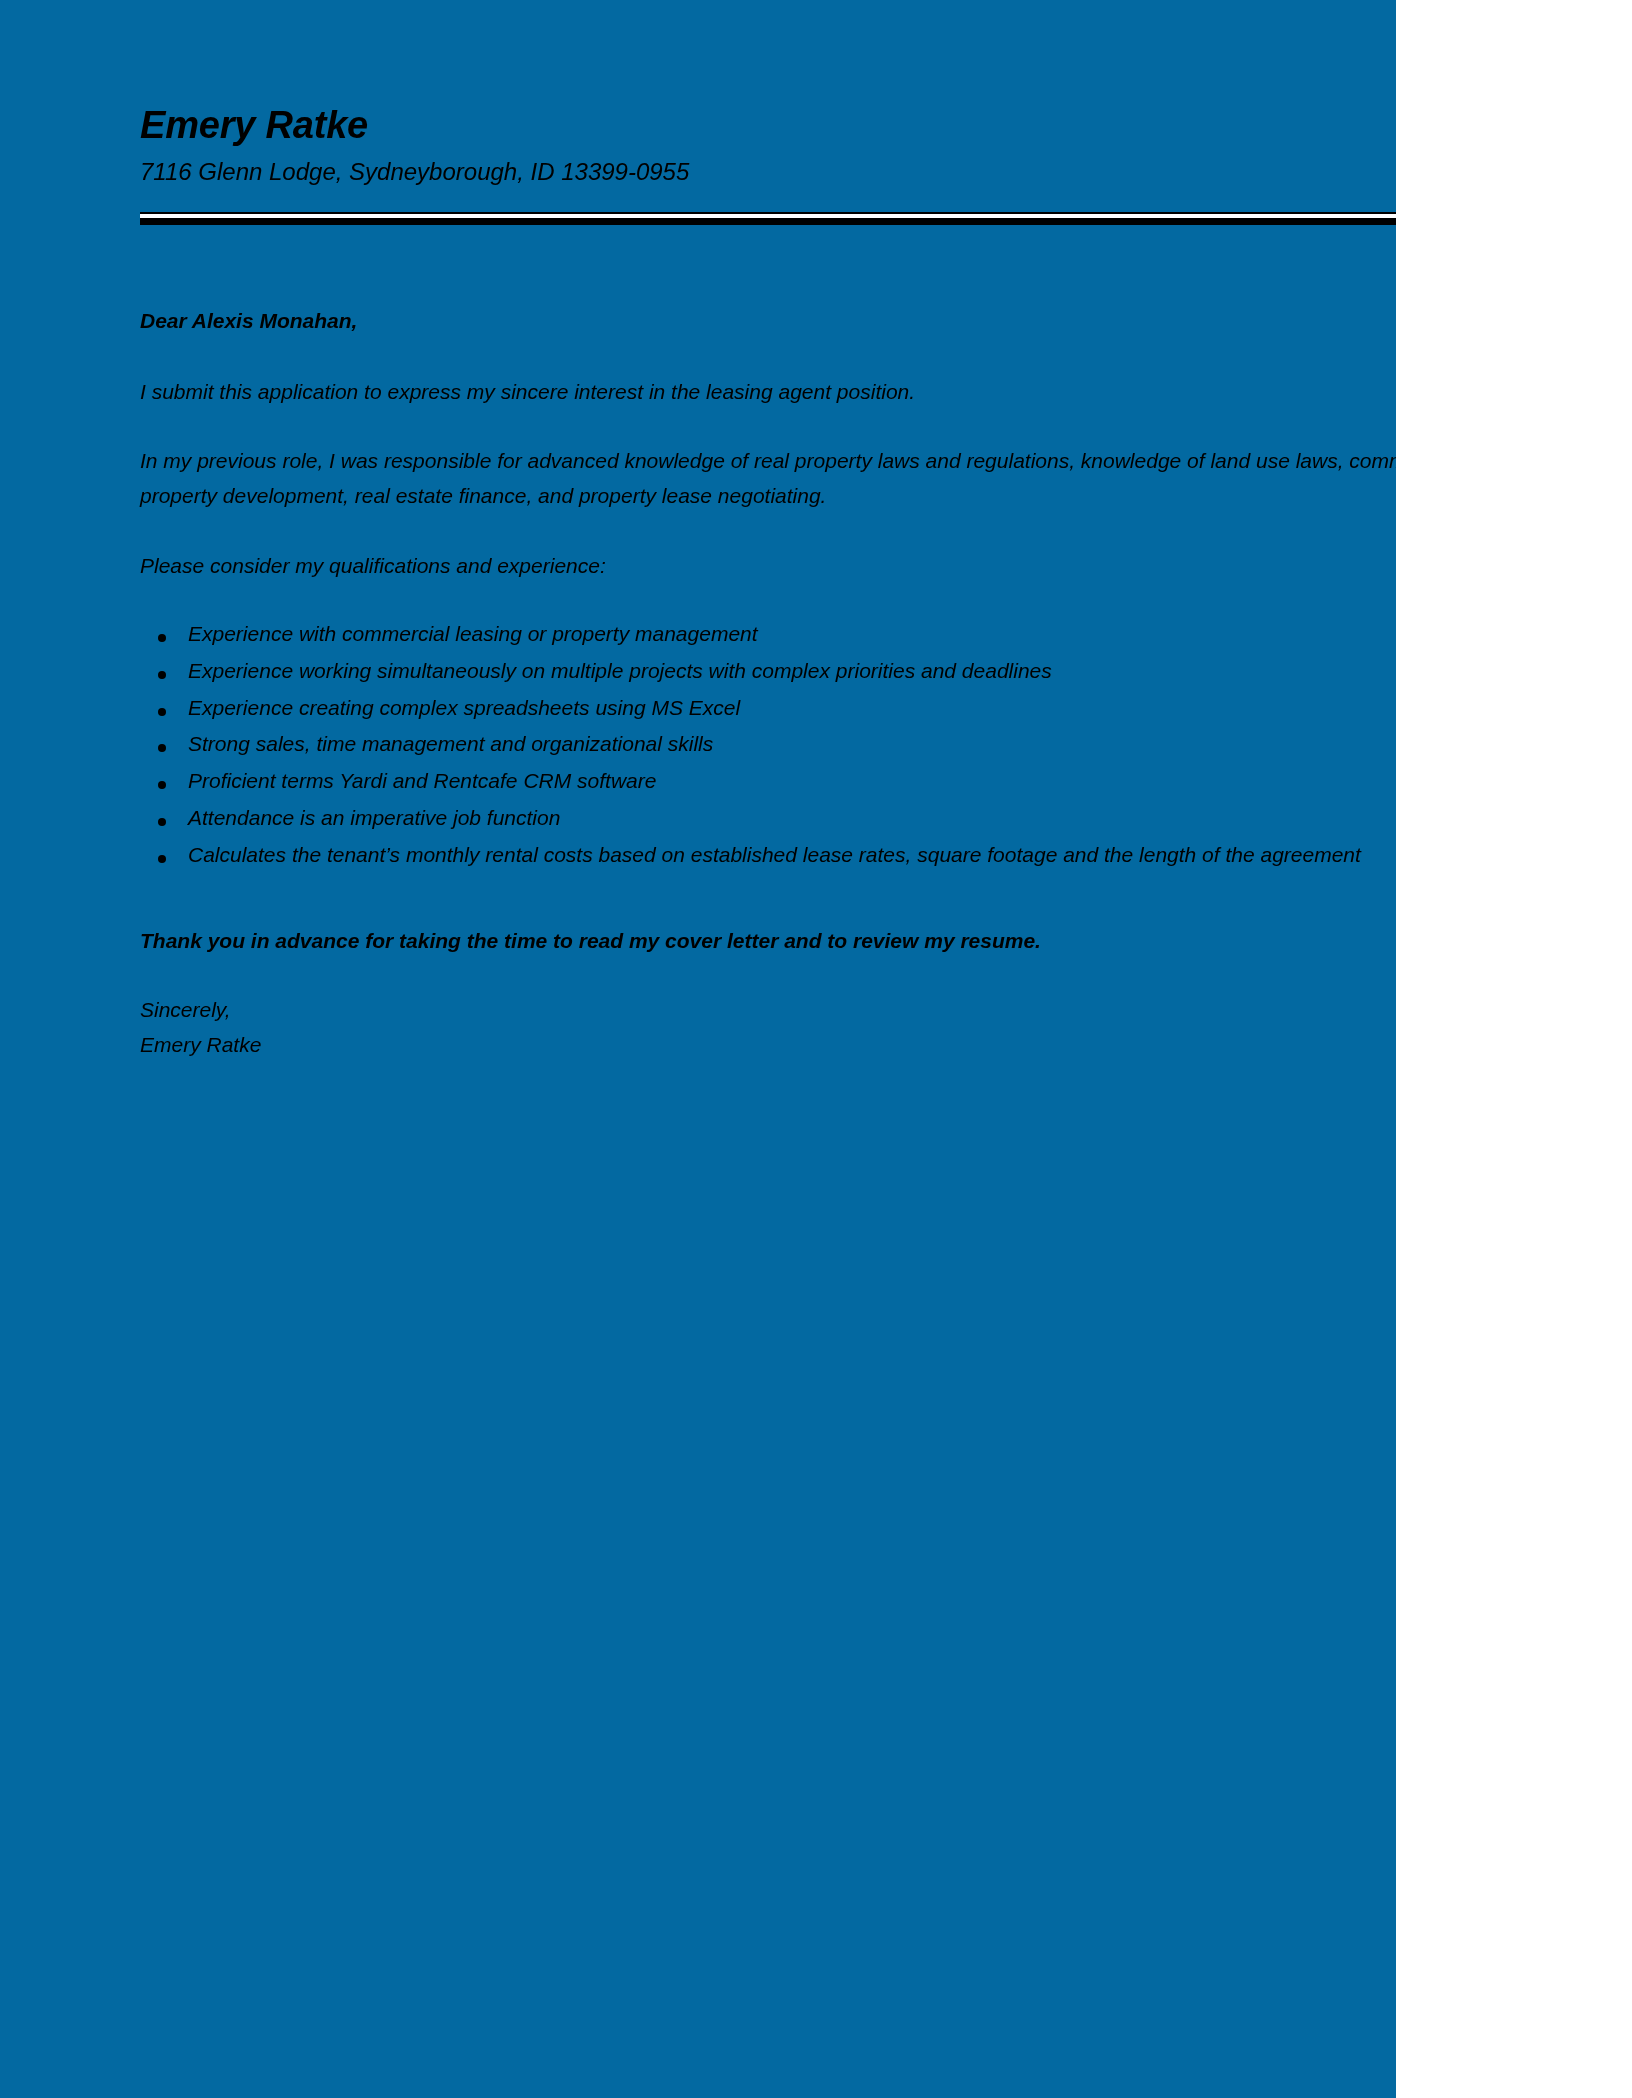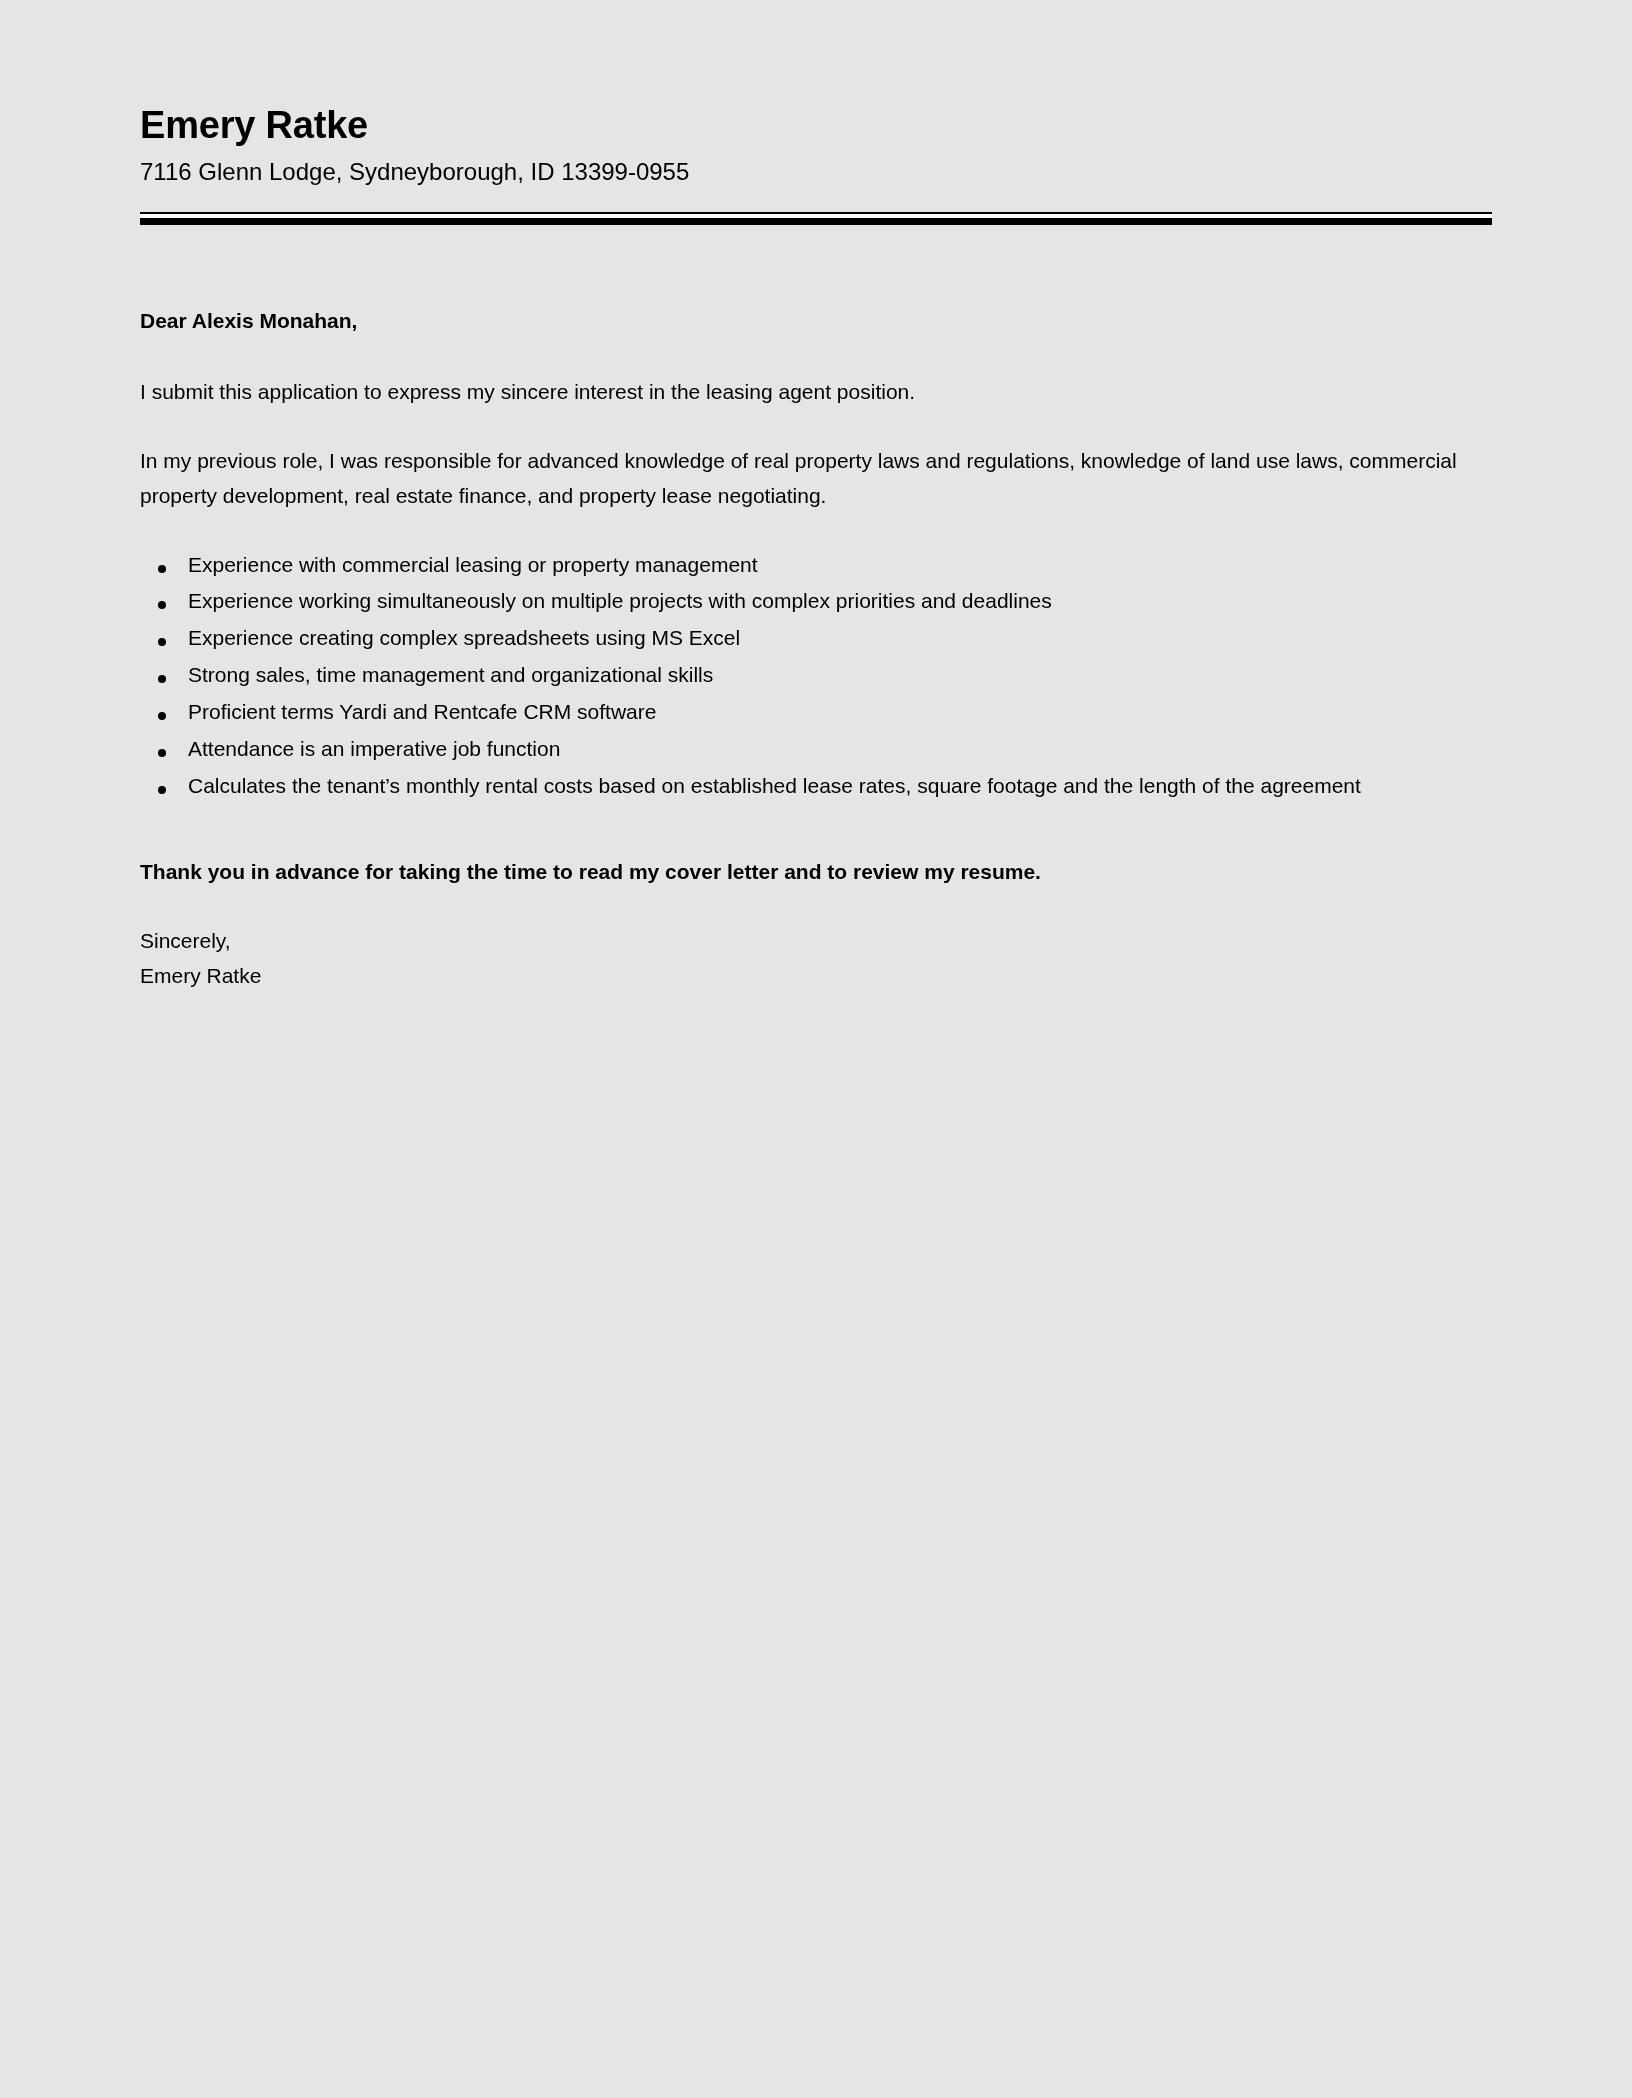--- a/index.html
+++ b/index.html
@@ -7,25 +7,26 @@
     padding: 0;
     background: #ffffff;
   }
   body {
     font-family: "Liberation Sans", "DejaVu Sans", sans-serif;
     color: #000000;
     -webkit-font-smoothing: antialiased;
   }
   .page {
     position: relative;
-    width: 1632px;
+    width: 1396px;
     height: 2098px;
-    background: #e5e5e5;
+    background: #0369a1;
     box-sizing: border-box;
     overflow: hidden;
+    font-style: italic;
   }
   .content {
     position: absolute;
     left: 140px;
     top: 0;
     width: 1352px;
   }
 
   
   .letterhead {
@@ -142,20 +143,21 @@
     </div>
 
     <div class="letter-body">
 
       <p class="salutation">Dear Alexis Monahan,</p>
 
       <p class="para para-intro">I submit this application to express my sincere interest in the leasing agent position.</p>
 
       <p class="para">In my previous role, I was responsible for advanced knowledge of real property laws and regulations, knowledge of land use laws, commercial property development, real estate finance, and property lease negotiating.</p>
 
+      <p class="para">Please consider my qualifications and experience:</p>
 
       <ul class="qual-list">
         <li class="qual-item">Experience with commercial leasing or property management</li>
         <li class="qual-item">Experience working simultaneously on multiple projects with complex priorities and deadlines</li>
         <li class="qual-item">Experience creating complex spreadsheets using MS Excel</li>
         <li class="qual-item">Strong sales, time management and organizational skills</li>
         <li class="qual-item">Proficient terms Yardi and Rentcafe CRM software</li>
         <li class="qual-item">Attendance is an imperative job function</li>
         <li class="qual-item">Calculates the tenant’s monthly rental costs based on established lease rates, square footage and the length of the agreement</li>
       </ul>

